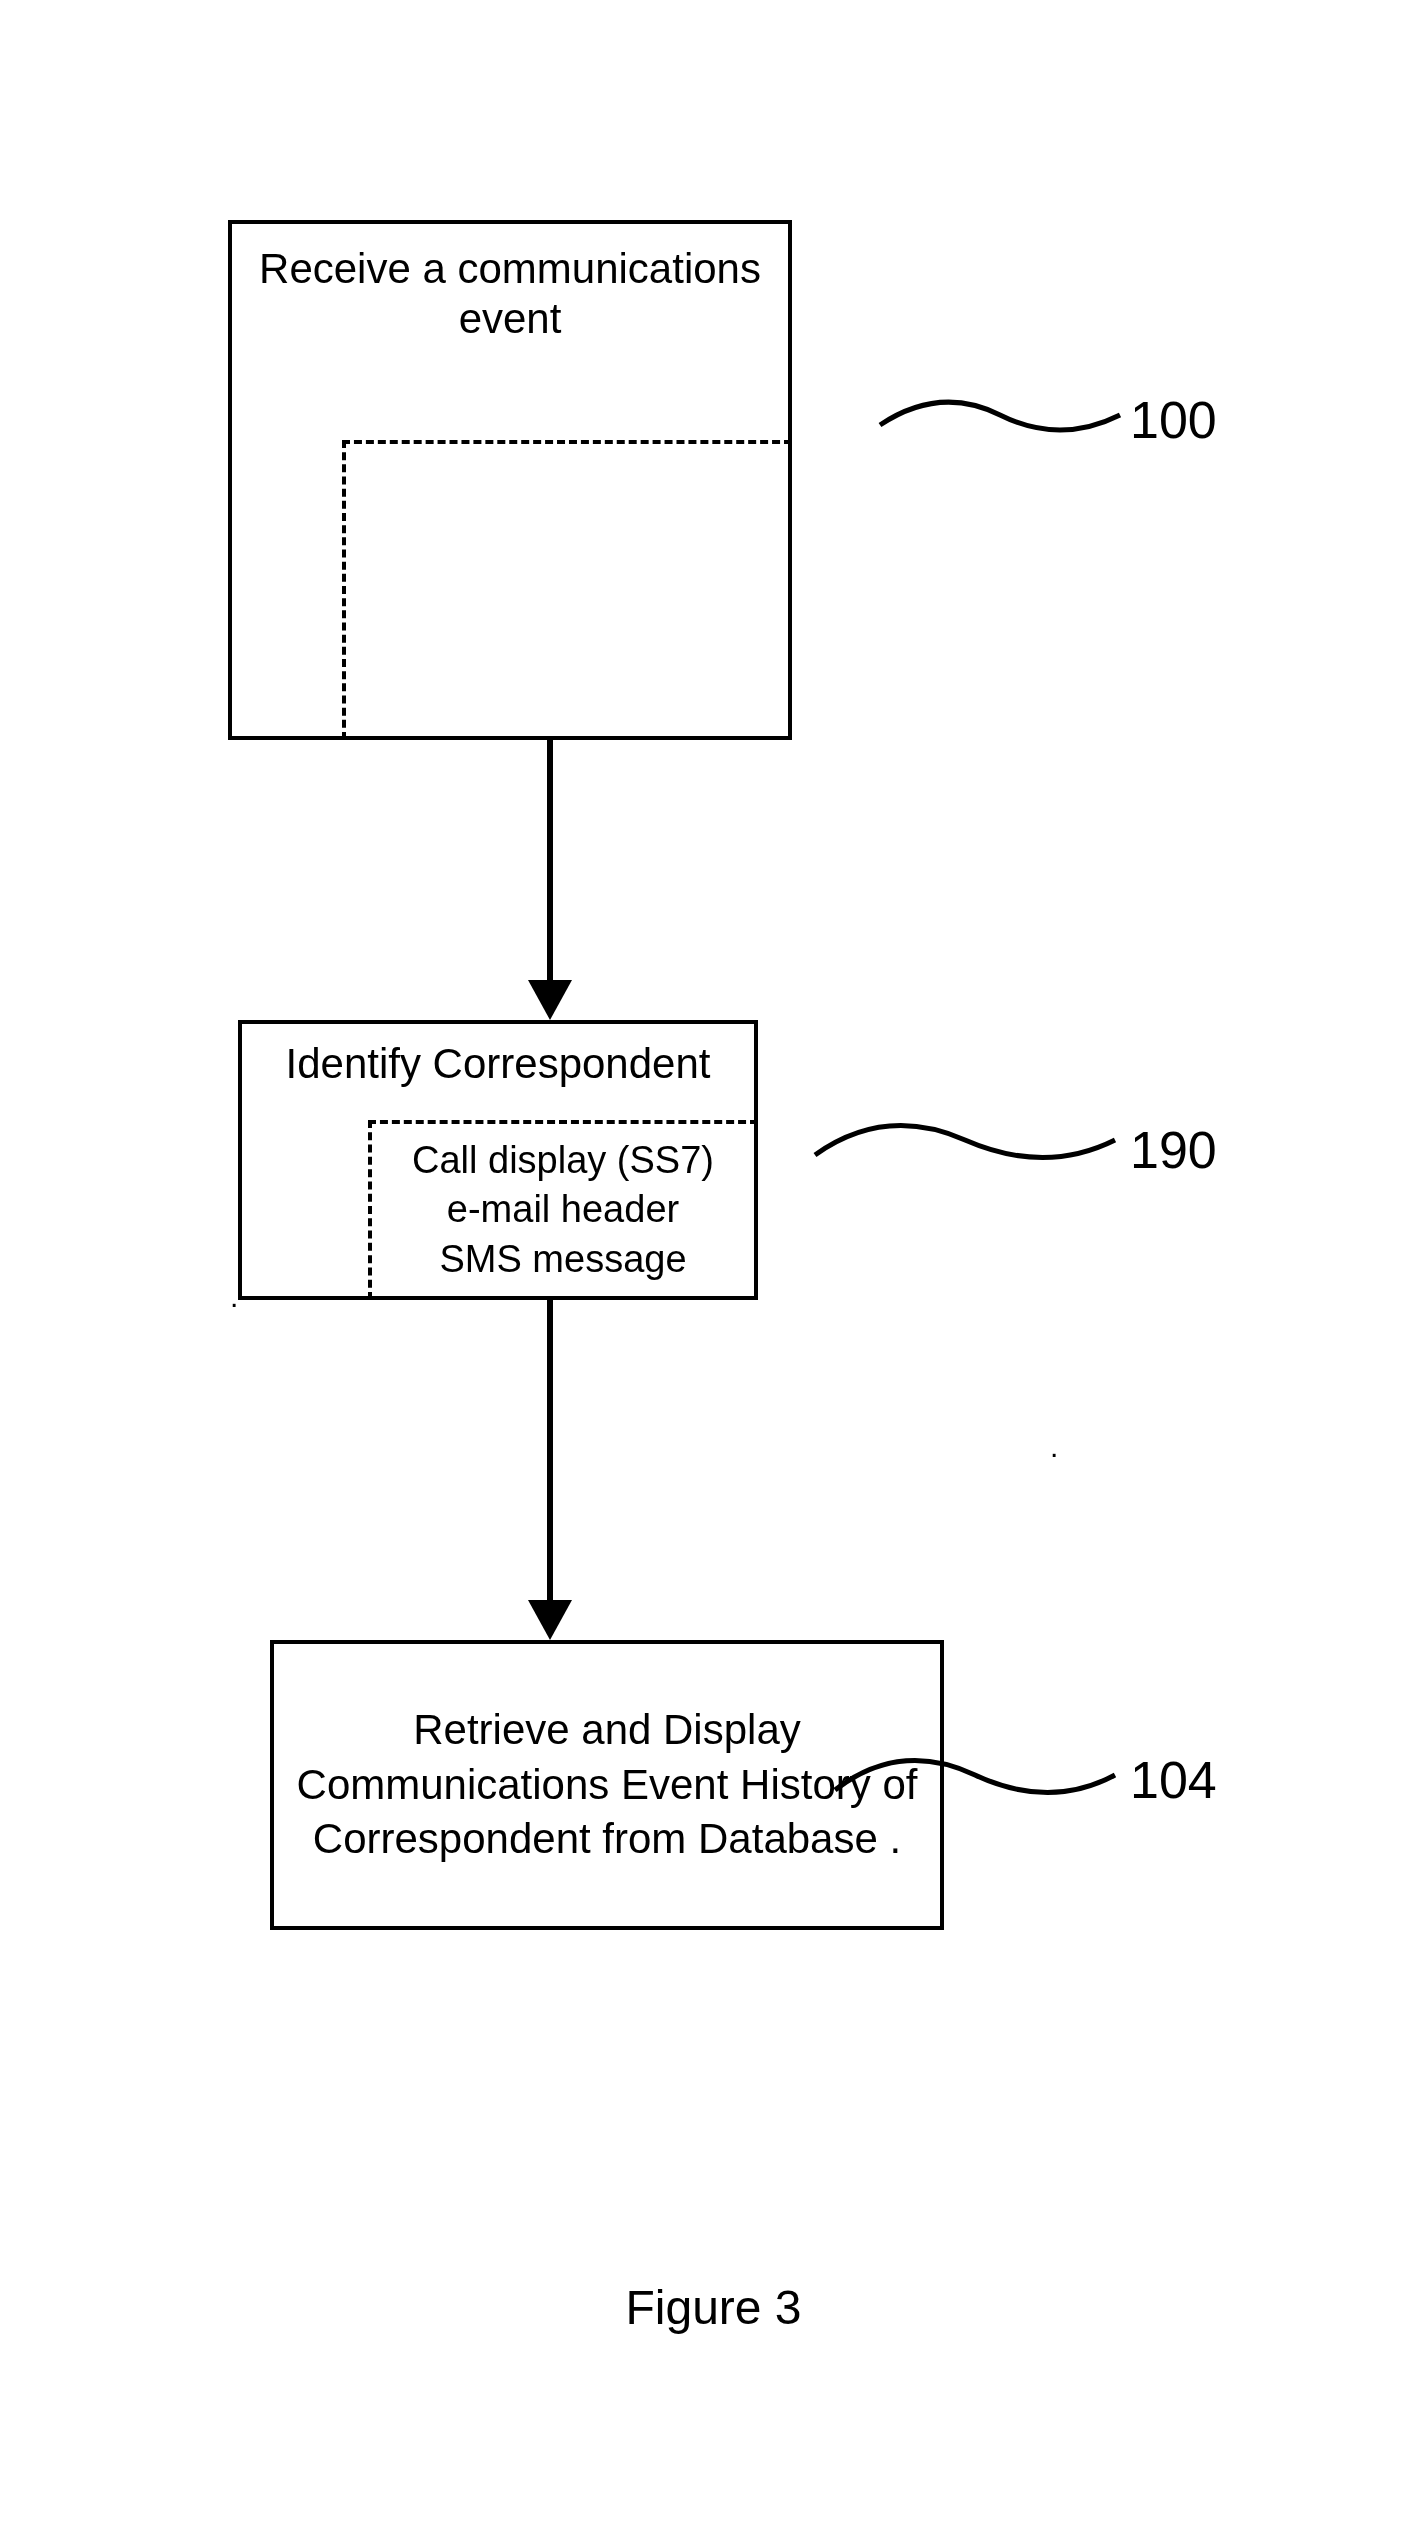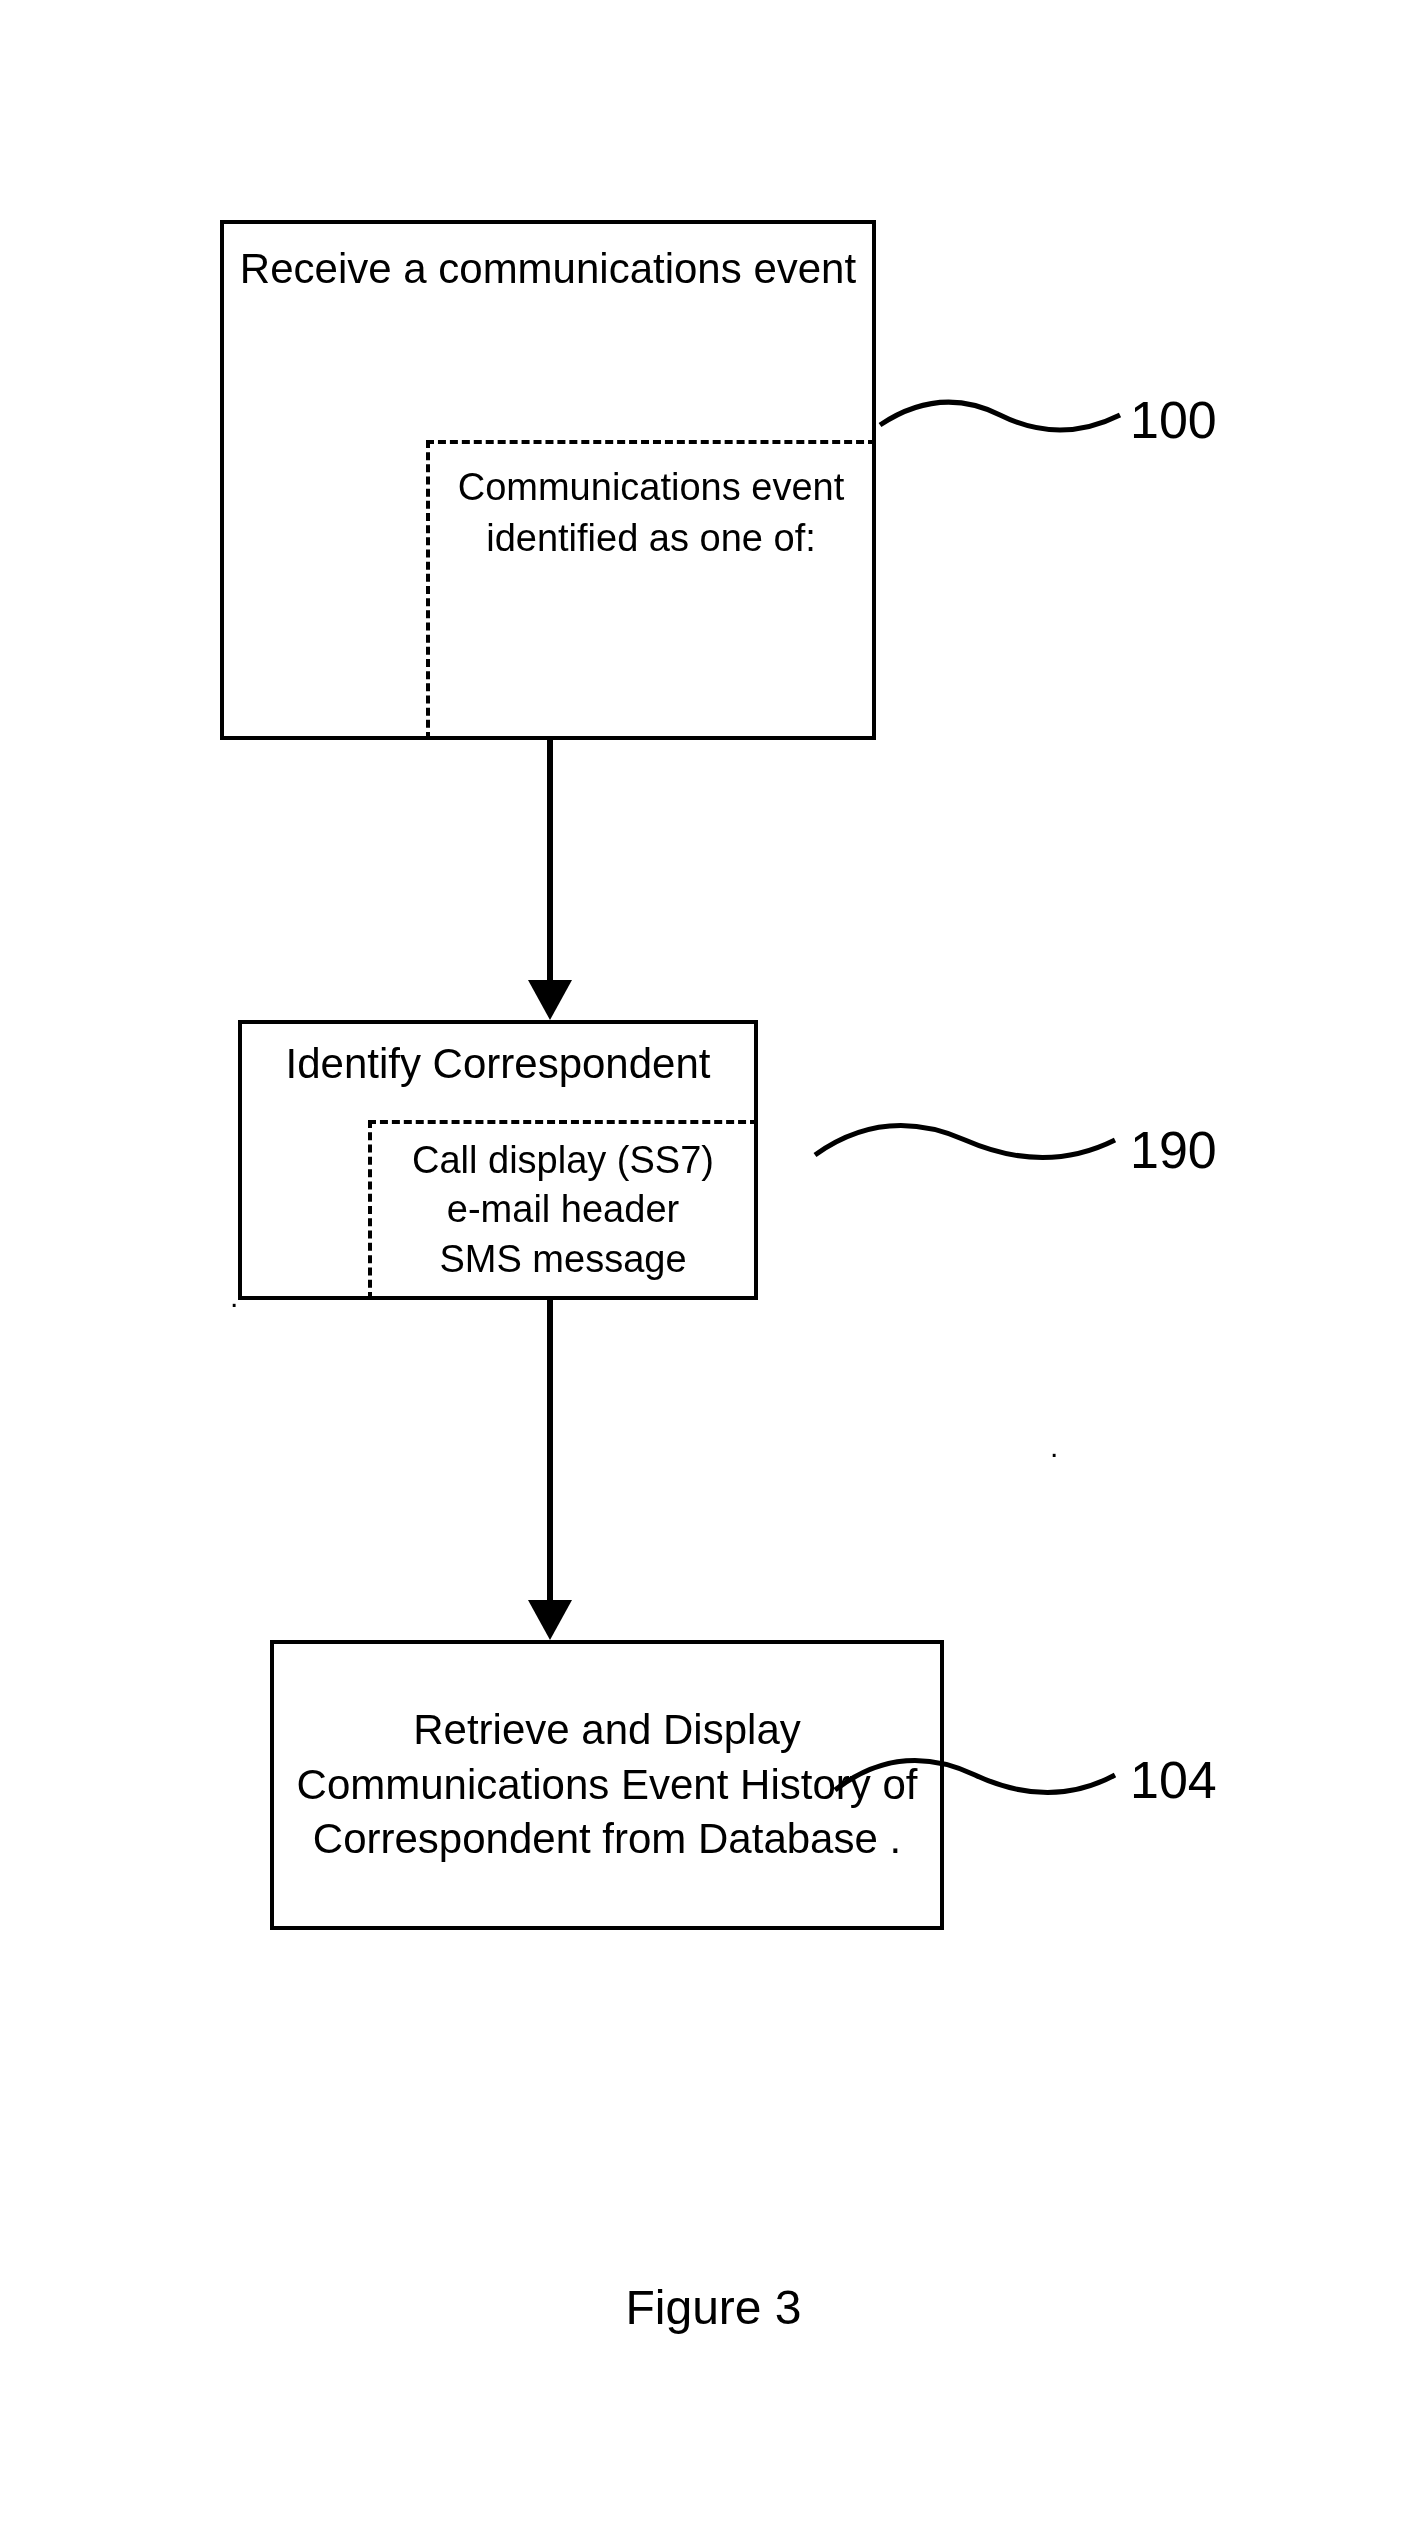--- a/index.html
+++ b/index.html
@@ -20,23 +20,23 @@
       top: 220px;
       width: 1000px;
     }
     .box {
       border: 4px solid black;
       background: white;
       position: relative;
       text-align: center;
     }
     .box-1 {
-      width: 656px;
+      width: 564px;
       height: 520px;
-      margin-left: 20px;
+      margin-left: 28px;
     }
     .box-1-title {
       font-size: 42px;
       padding-top: 20px;
       line-height: 1.2;
     }
     .inner-box {
       border: 4px dashed black;
       position: absolute;
       text-align: center;
@@ -161,21 +161,20 @@
     }
   </style>
 </head>
 <body>
 
 <div class="diagram-container">
 
   <div class="box box-1">
     <div class="box-1-title">Receive a communications event</div>
     <div class="inner-box inner-box-1">
-      <div class="inner-box-1-text">Communications event identified as one of:</div>
     </div>
   </div>
 
   <svg class="connector-svg conn-100">
     <path d="M 0 30 Q 60 -10, 120 20 T 240 20" stroke="black" stroke-width="5" fill="none"></path>
   </svg>
   <div class="label label-100">100</div>
 
   <div class="arrow-container">
     <div class="arrow-line"></div>

